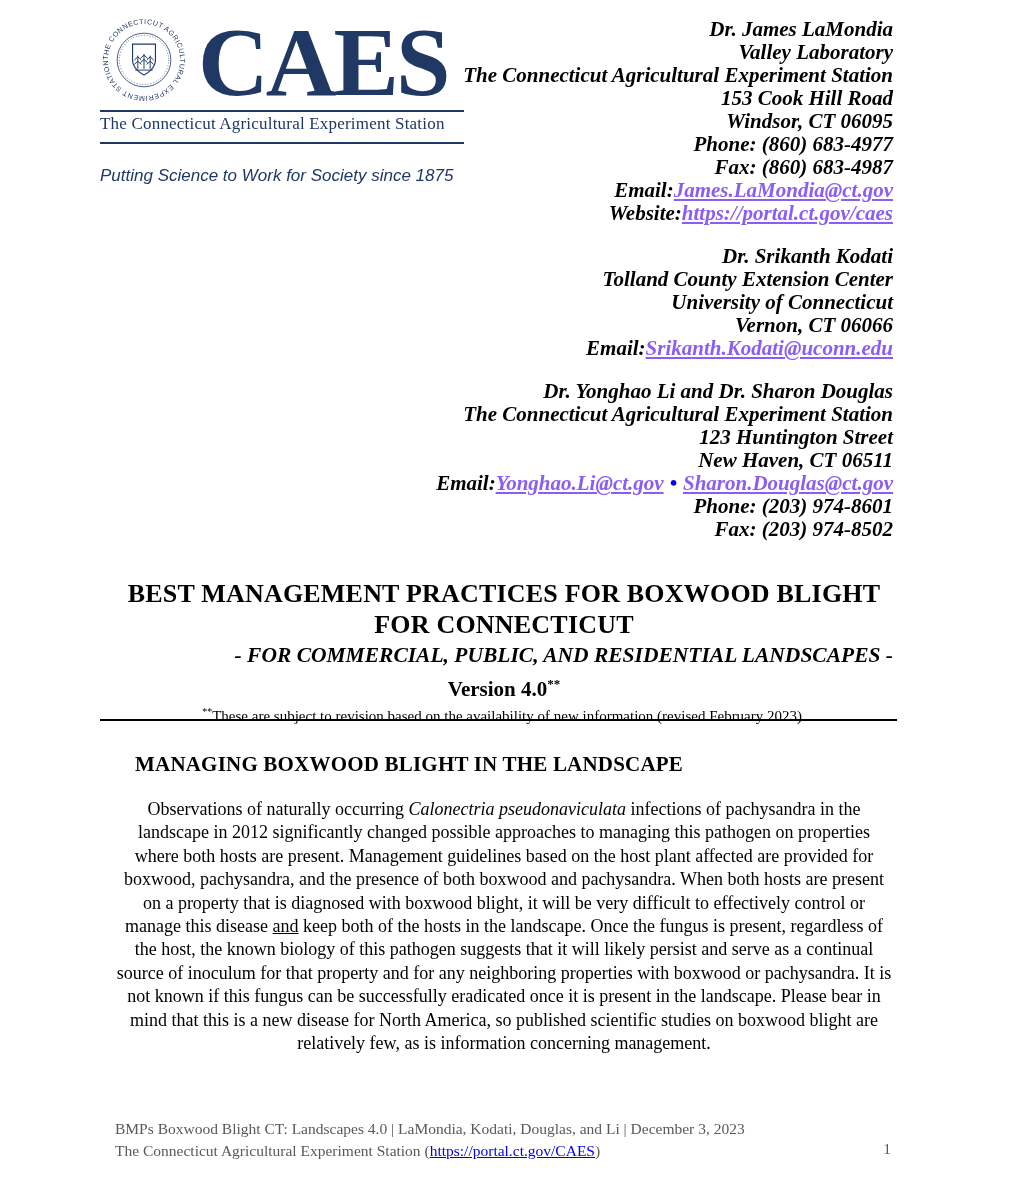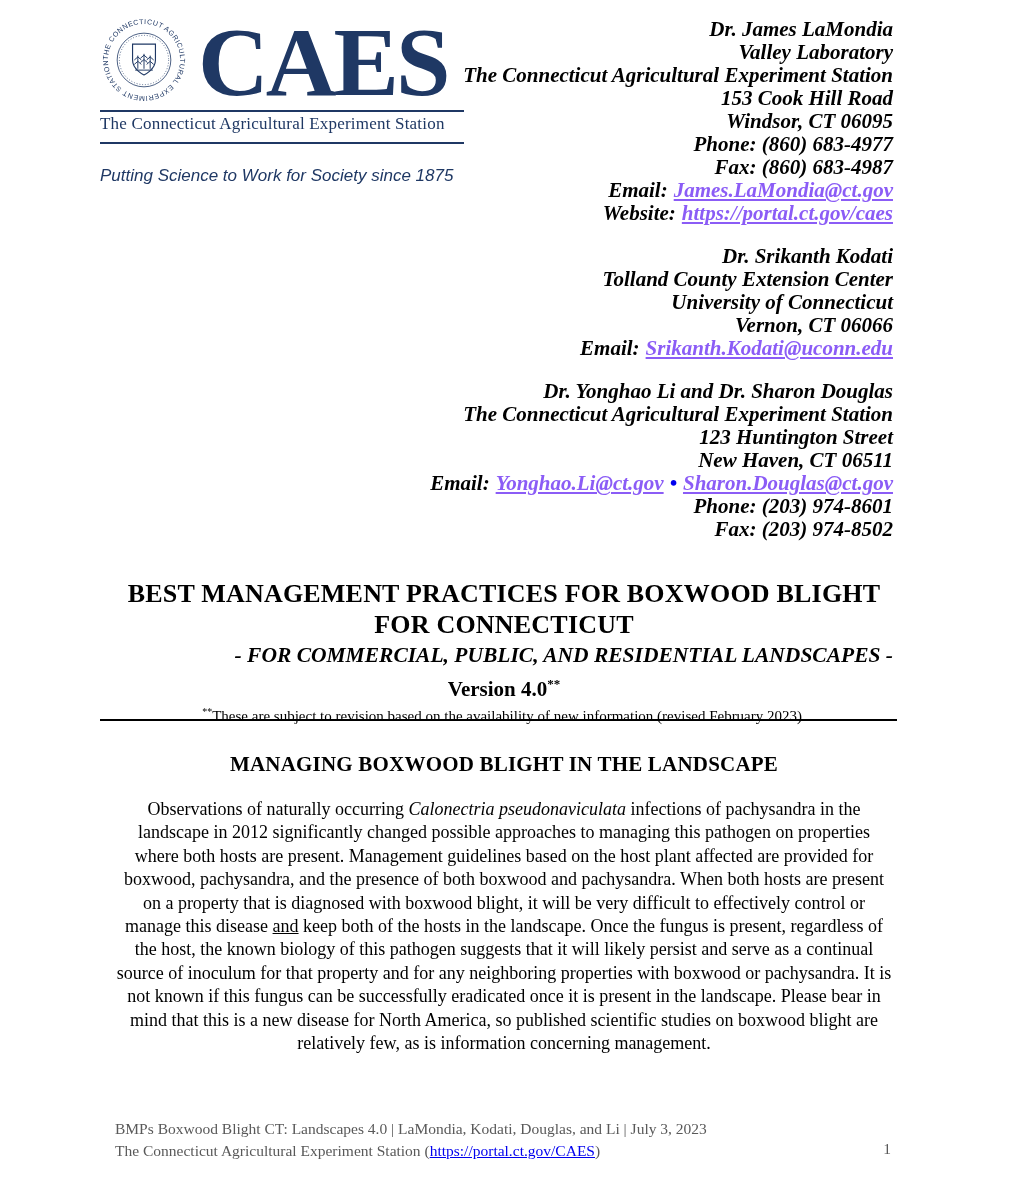--- a/index.html
+++ b/index.html
@@ -24,36 +24,36 @@
     color:#1f3864; font-family:"Liberation Sans","DejaVu Sans",sans-serif;
     font-style:italic; font-size:17px; line-height:24px; white-space:nowrap; margin-top:20px;
   }
 
   
   .contacts {
     position:absolute; top:18px; right:116px; text-align:right;
     font-weight:bold; font-style:italic; font-size:21px; line-height:23px;
   }
   .contact-block + .contact-block { margin-top:20px; }
-  .lbl { margin-right:6px; }
+  .lbl { }
   .link { color:#8b5cf6; text-decoration:underline; cursor:pointer; }
   .bullet { color:#0000ee; margin:0 6px; text-decoration:none; }
 
   
   .main { position:absolute; left:115px; top:578px; width:778px; }
   .title-line { text-align:center; font-weight:bold; font-size:26px; line-height:31px; letter-spacing:0.2px; }
   .subtitle { text-align:right; font-weight:bold; font-style:italic; font-size:21.5px; line-height:30px; }
   .version { text-align:center; font-weight:bold; font-size:21px; line-height:28px; }
   .version sup { font-size:13px; }
   .footnote { text-align:center; font-size:15px; line-height:18px; }
   .footnote sup { font-size:10px; }
   .title-rule { position:absolute; left:100px; top:719px; width:797px; border:0; border-top:2.5px solid #000; margin:0; }
 
   
-  .section-heading { margin-top:27px; font-weight:bold; font-size:21px; text-align:center; letter-spacing:0.2px; }
+  .section-heading { margin-top:27px; font-weight:bold; font-size:21px; text-align:left; letter-spacing:0.2px;margin-left:20px; }
   .body-text { margin:21px 0 0 0; font-size:18px; line-height:23.4px; text-align:center; }
   .und { text-decoration:underline; }
 
   
   .footer { position:absolute; left:115px; top:1118px; width:780px; color:#595959; font-size:15.5px; line-height:22px; }
   .flink { color:#0000ee; text-decoration:underline; cursor:pointer; }
   .page-number { position:absolute; right:118px; top:1140px; color:#595959; font-size:15.5px; }
 </style>
 </head>
 <body>
@@ -129,18 +129,18 @@
     <div class="footnote"><sup>**</sup><span>These are subject to revision based on the availability of new information (revised February 2023).</span></div>
 
     <div class="section-heading">MANAGING BOXWOOD BLIGHT IN THE LANDSCAPE</div>
 
     <p class="body-text"><span>Observations of naturally occurring </span><i>Calonectria pseudonaviculata</i><span> infections of pachysandra in the landscape in 2012 significantly changed possible approaches to managing this pathogen on properties where both hosts are present.  Management guidelines based on the host plant affected are provided for boxwood, pachysandra, and the presence of both boxwood and pachysandra.  When both hosts are present on a property that is diagnosed with boxwood blight, it will be very difficult to effectively control or manage this disease </span><span class="und">and</span><span> keep both of the hosts in the landscape.  Once the fungus is present, regardless of the host, the known biology of this pathogen suggests that it will likely persist and serve as a continual source of inoculum for that property and for any neighboring properties with boxwood or pachysandra.  It is not known if this fungus can be successfully eradicated once it is present in the landscape.  Please bear in mind that this is a new disease for North America, so published scientific studies on boxwood blight are relatively few, as is information concerning management.</span></p>
   </div>
 
   <hr class="title-rule">
 
   <div class="footer">
-    <div>BMPs Boxwood Blight CT: Landscapes 4.0  |  LaMondia, Kodati, Douglas, and Li  |  July 3, 2023</div>
+    <div>BMPs Boxwood Blight CT: Landscapes 4.0  |  LaMondia, Kodati, Douglas, and Li  |  December 3, 2023</div>
     <div><span>The Connecticut Agricultural Experiment Station (</span><a class="flink" href="#">https://portal.ct.gov/CAES</a><span>)</span></div>
   </div>
   <div class="page-number">1</div>
 
 </div>
 
 </body></html>

